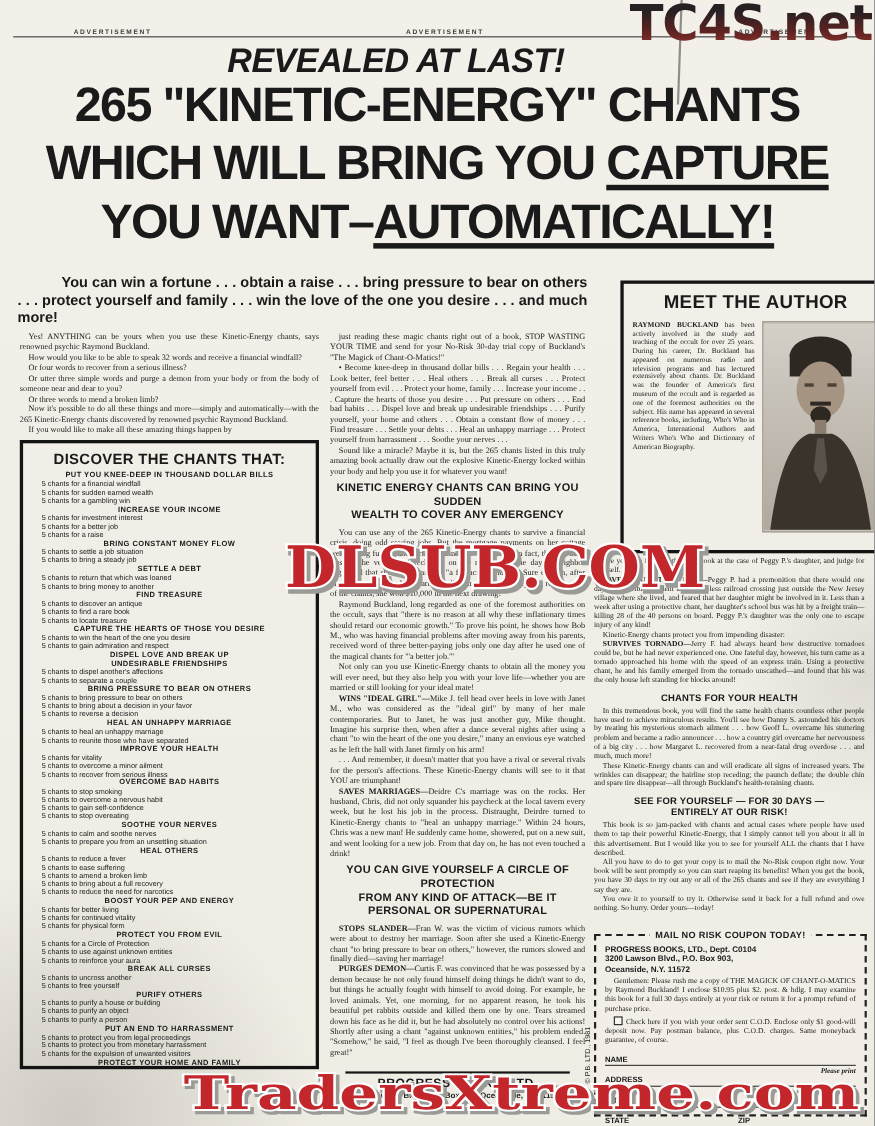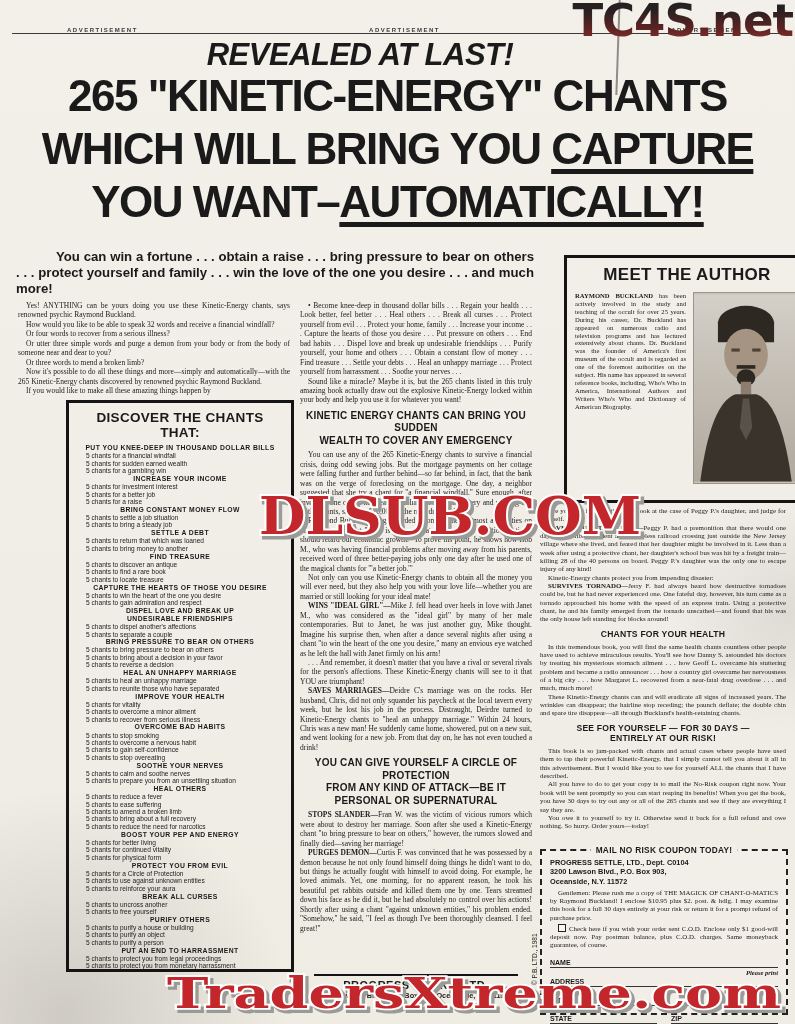--- a/index.html
+++ b/index.html
@@ -37,22 +37,22 @@
   .col-mid   { position:absolute; left:300px; top:301px; width:232px; height:672px; overflow:hidden; }
   .col-right { position:absolute; left:540px; top:255px; width:246px; }
 
   .para { font-size:7.5px; line-height:1.26; text-align:justify; text-indent:8px; margin:0; }
   .lead { font-weight:700; }
   .pwrap p:empty { display:none; }
   .col-head { font-family:"Liberation Sans", sans-serif; font-weight:700; font-size:10px;
     line-height:1.25; text-align:center; margin:5px 0 3px; white-space:pre-line; letter-spacing:.2px; }
 
   
-  .chants-box { margin-top:5px; border:3px solid #141414; padding:5px 7px; width:228px;
-    height:572px; box-sizing:border-box; overflow:hidden; font-family:"Liberation Sans", sans-serif;margin-left:48px; }
+  .chants-box { margin-top:5px; border:3px solid #141414; padding:5px 7px; width:272px;
+    height:572px; box-sizing:border-box; overflow:hidden; font-family:"Liberation Sans", sans-serif; }
   .chants-title { text-align:center; font-weight:700; font-size:13.5px; letter-spacing:.3px; margin:2px 0 4px; }
   .chant-h { text-align:center; font-weight:700; font-size:6.8px; line-height:1.18;
     letter-spacing:.4px; white-space:pre-line; margin-top:.5px; }
   .chant-i { font-size:6.6px; line-height:1.13; padding-left:10px; color:#222; }
 
   
   .mid-footer { position:absolute; left:300px; top:974px; width:232px; text-align:center;
     font-family:"Liberation Sans", sans-serif; }
   .mid-footer .rule { border-top:2.5px solid #141414; width:88%; margin:0 auto 3px; }
   .mid-footer .pub  { font-weight:700; font-size:11px; letter-spacing:.5px; }
@@ -118,21 +118,21 @@
 
   <div class="headline">
     <div>265 "KINETIC-ENERGY" CHANTS</div>
     <div><span>WHICH WILL BRING YOU </span><span class="hl-u">CAPTURE</span></div>
     <div><span>YOU WANT–</span><span class="hl-u">AUTOMATICALLY!</span></div>
   </div>
 
   <div class="subhead">You can win a fortune . . . obtain a raise . . . bring pressure to bear on others . . . protect yourself and family . . . win the love of the one you desire . . . and much more!</div>
 
   <div class="col-left">
-    <p class="para"><span>Yes! ANYTHING can be yours doing you use these Kinetic-Energy chants, says renowned psychic Raymond Buckland.</span></p>
+    <p class="para"><span>Yes! ANYTHING can be yours when you use these Kinetic-Energy chants, says renowned psychic Raymond Buckland.</span></p>
       <p class="para"><span>How would you like to be able to speak 32 words and receive a financial windfall?</span></p>
       <p class="para"><span>Or four words to recover from a serious illness?</span></p>
       <p class="para"><span>Or utter three simple words and purge a demon from your body or from the body of someone near and dear to you?</span></p>
       <p class="para"><span>Or three words to mend a broken limb?</span></p>
       <p class="para"><span>Now it's possible to do all these things and more—simply and automatically—with the 265 Kinetic-Energy chants discovered by renowned psychic Raymond Buckland.</span></p>
       <p class="para"><span>If you would like to make all these amazing things happen by</span></p>
 
     <div class="chants-box">
       <div class="chants-title">DISCOVER THE CHANTS THAT:</div>
       <div>
@@ -413,20 +413,24 @@
 
         </div>
         <div>
 
           <div class="chant-i">5 chants to free yourself</div>
         </div>
     </div>
   </div>
 
   <div class="col-mid">
+    <div class="pwrap">
+
+        <p class="para"><span>just reading these magic chants right out of a book, STOP WASTING YOUR TIME and send for your No-Risk 30-day trial copy of Buckland's "The Magick of Chant-O-Matics!"</span></p>
+      </div>
       <div class="pwrap">
 
         <p class="para"><span>• Become knee-deep in thousand dollar bills . . . Regain your health . . . Look better, feel better . . . Heal others . . . Break all curses . . . Protect yourself from evil . . . Protect your home, family . . . Increase your income . . . Capture the hearts of those you desire . . . Put pressure on others . . . End bad habits . . . Dispel love and break up undesirable friendships . . . Purify yourself, your home and others . . . Obtain a constant flow of money . . . Find treasure . . . Settle your debts . . . Heal an unhappy marriage . . . Protect yourself from harrassment . . . Soothe your nerves . . .</span></p>
       </div>
       <div class="pwrap">
 
         <p class="para"><span>Sound like a miracle? Maybe it is, but the 265 chants listed in this truly amazing book actually draw out the explosive Kinetic-Energy locked within your body and help you use it for whatever you want!</span></p>
       </div>
       <div class="pwrap">
         <div class="col-head">KINETIC ENERGY CHANTS CAN BRING YOU SUDDEN
@@ -555,21 +559,21 @@
         </div>
         <div class="pwrap">
 
           <p class="para"><span>You owe it to yourself to try it. Otherwise send it back for a full refund and owe nothing. So hurry. Order yours—today!</span></p>
         </div>
     </div>
   </div>
 
   <div class="coupon">
     <div class="coupon-header">MAIL NO RISK COUPON TODAY!</div>
-    <div class="coupon-co">PROGRESS SETTLE, LTD., Dept. C0104</div>
+    <div class="coupon-co">PROGRESS BOOKS, LTD., Dept. C0104</div>
     <div class="coupon-co">3200 Lawson Blvd., P.O. Box 903,</div>
     <div class="coupon-co">Oceanside, N.Y. 11572</div>
     <div class="coupon-body">Gentlemen: Please rush me a copy of THE MAGICK OF CHANT-O-MATICS by Raymond Buckland! I enclose $10.95 plus $2. post. &amp; hdlg. I may examine this book for a full 30 days entirely at your risk or return it for a prompt refund of purchase price.</div>
     <div class="coupon-cod"><span class="cbx"></span><span>Check here if you wish your order sent C.O.D. Enclose only $1 good-will deposit now. Pay postman balance, plus C.O.D. charges. Same moneyback guarantee, of course.</span></div>
     <div class="field">
         <span>NAME</span>
       </div>
     <div class="pp-note">Please print</div>
     <div class="field" style="margin-top:2px">
         <span>ADDRESS</span>

